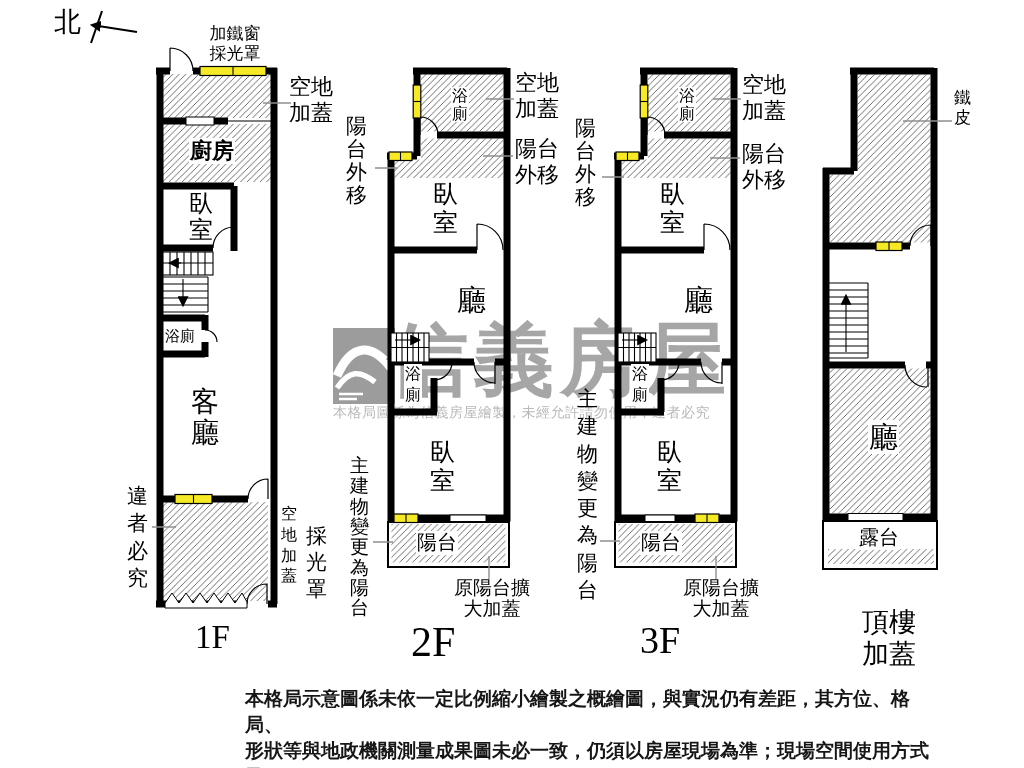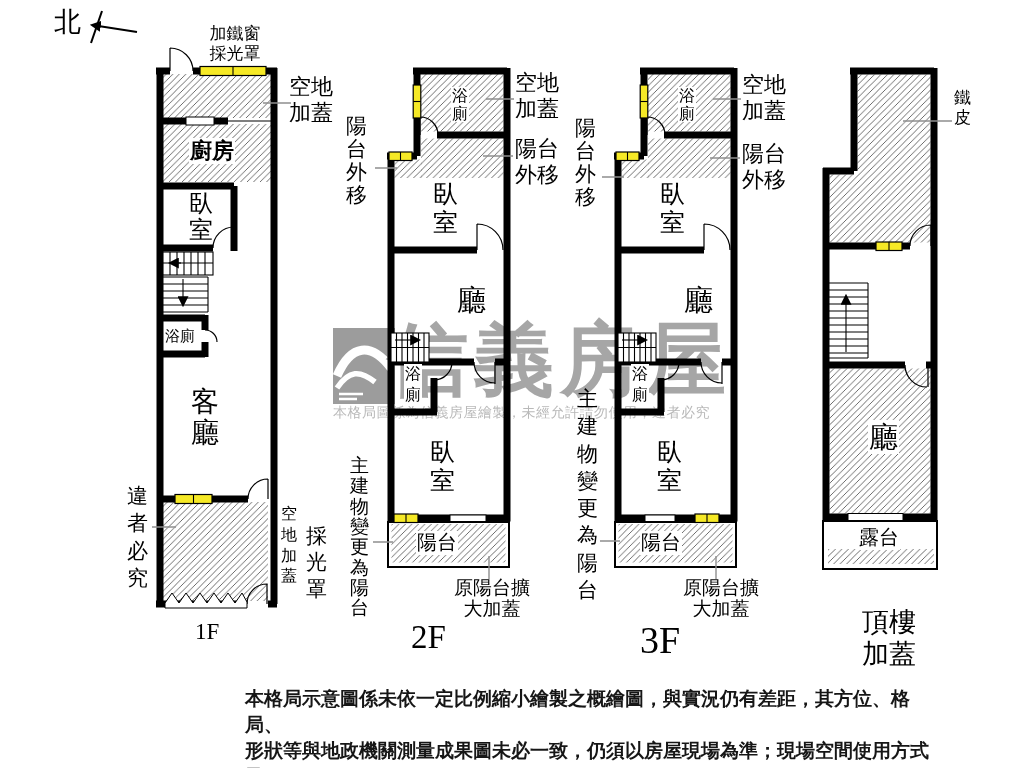--- a/index.html
+++ b/index.html
@@ -162,37 +162,37 @@
 採光罩</div>
   <div class="lbl" style="left:289px;top:74px;font-size:22px;line-height:26px;">空地
 加蓋</div>
   <div class="lbl wbg" style="left:189px;top:138px;font-size:22px;font-weight:bold;">廚房</div>
   <div class="lbl v" style="left:189px;top:190px;font-size:24px;line-height:1.12;">臥室</div>
   <div class="lbl wbg" style="left:164px;top:328px;font-size:15px;">浴廁</div>
   <div class="lbl v" style="left:191px;top:386px;font-size:28px;line-height:1.12;">客廳</div>
   <div class="lbl v" style="left:127px;top:483px;font-size:21px;line-height:1.3;">違者必究</div>
   <div class="lbl v" style="left:281px;top:504px;font-size:16px;line-height:1.3;">空地加蓋</div>
   <div class="lbl v" style="left:306px;top:523px;font-size:21px;line-height:1.25;">採光罩</div>
-  <div class="lbl" style="left:195px;top:618px;font-size:23px;">1F</div>
+  <div class="lbl" style="left:195px;top:618px;font-size:33px;">1F</div>
 
   <div class="lbl v wbg" style="left:451px;top:87px;font-size:16px;line-height:1.1;">浴廁</div>
   <div class="lbl" style="left:515px;top:70px;font-size:22px;line-height:26px;">空地
 加蓋</div>
   <div class="lbl" style="left:515px;top:136px;font-size:22px;line-height:26px;">陽台
 外移</div>
   <div class="lbl v" style="left:346px;top:115px;font-size:21px;line-height:1.1;">陽台外移</div>
   <div class="lbl v" style="left:433px;top:180px;font-size:25px;line-height:1.15;">臥室</div>
   <div class="lbl" style="left:457px;top:283px;font-size:29px;">廳</div>
   <div class="lbl v wbg" style="left:404px;top:364px;font-size:16px;line-height:1.3;">浴廁</div>
   <div class="lbl v" style="left:430px;top:438px;font-size:25px;line-height:1.15;">臥室</div>
   <div class="lbl wbg" style="left:416px;top:531px;font-size:20px;">陽台</div>
   <div class="lbl v" style="left:350px;top:456px;font-size:19px;line-height:1.07;">主建物變更為陽台</div>
   <div class="lbl" style="left:454px;top:577px;font-size:19px;line-height:21px;text-align:center;">原陽台擴
 大加蓋</div>
-  <div class="lbl" style="left:411px;top:618px;font-size:33px;">2F</div>
+  <div class="lbl" style="left:411px;top:618px;font-size:42px;">2F</div>
 
   <div class="lbl v wbg" style="left:678px;top:87px;font-size:16px;line-height:1.1;">浴廁</div>
   <div class="lbl" style="left:742px;top:72px;font-size:22px;line-height:26px;">空地
 加蓋</div>
   <div class="lbl" style="left:742px;top:141px;font-size:22px;line-height:26px;">陽台
 外移</div>
   <div class="lbl v" style="left:575px;top:117px;font-size:21px;line-height:1.1;">陽台外移</div>
   <div class="lbl v" style="left:660px;top:180px;font-size:25px;line-height:1.15;">臥室</div>
   <div class="lbl" style="left:684px;top:283px;font-size:29px;">廳</div>
   <div class="lbl v wbg" style="left:631px;top:364px;font-size:16px;line-height:1.3;">浴廁</div>

